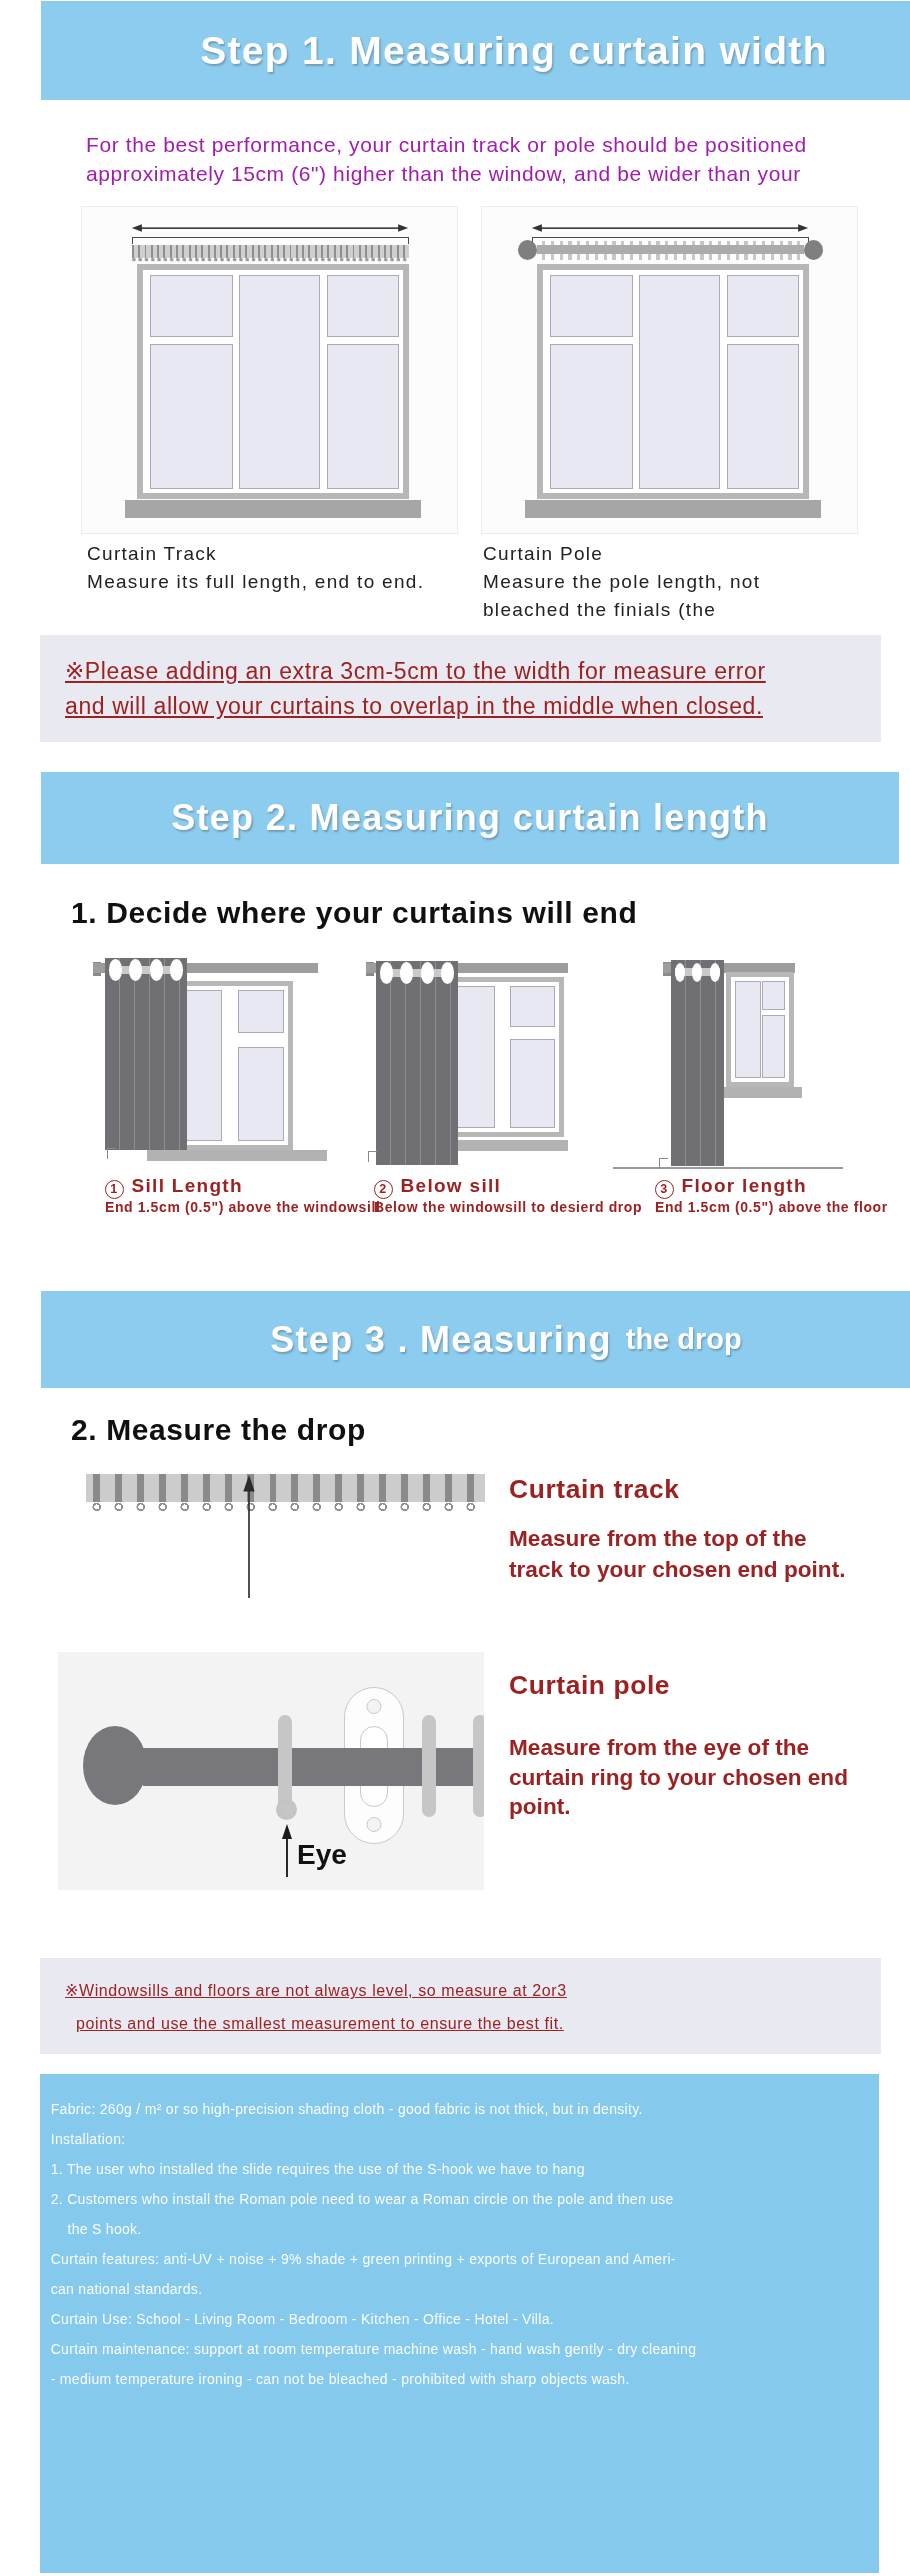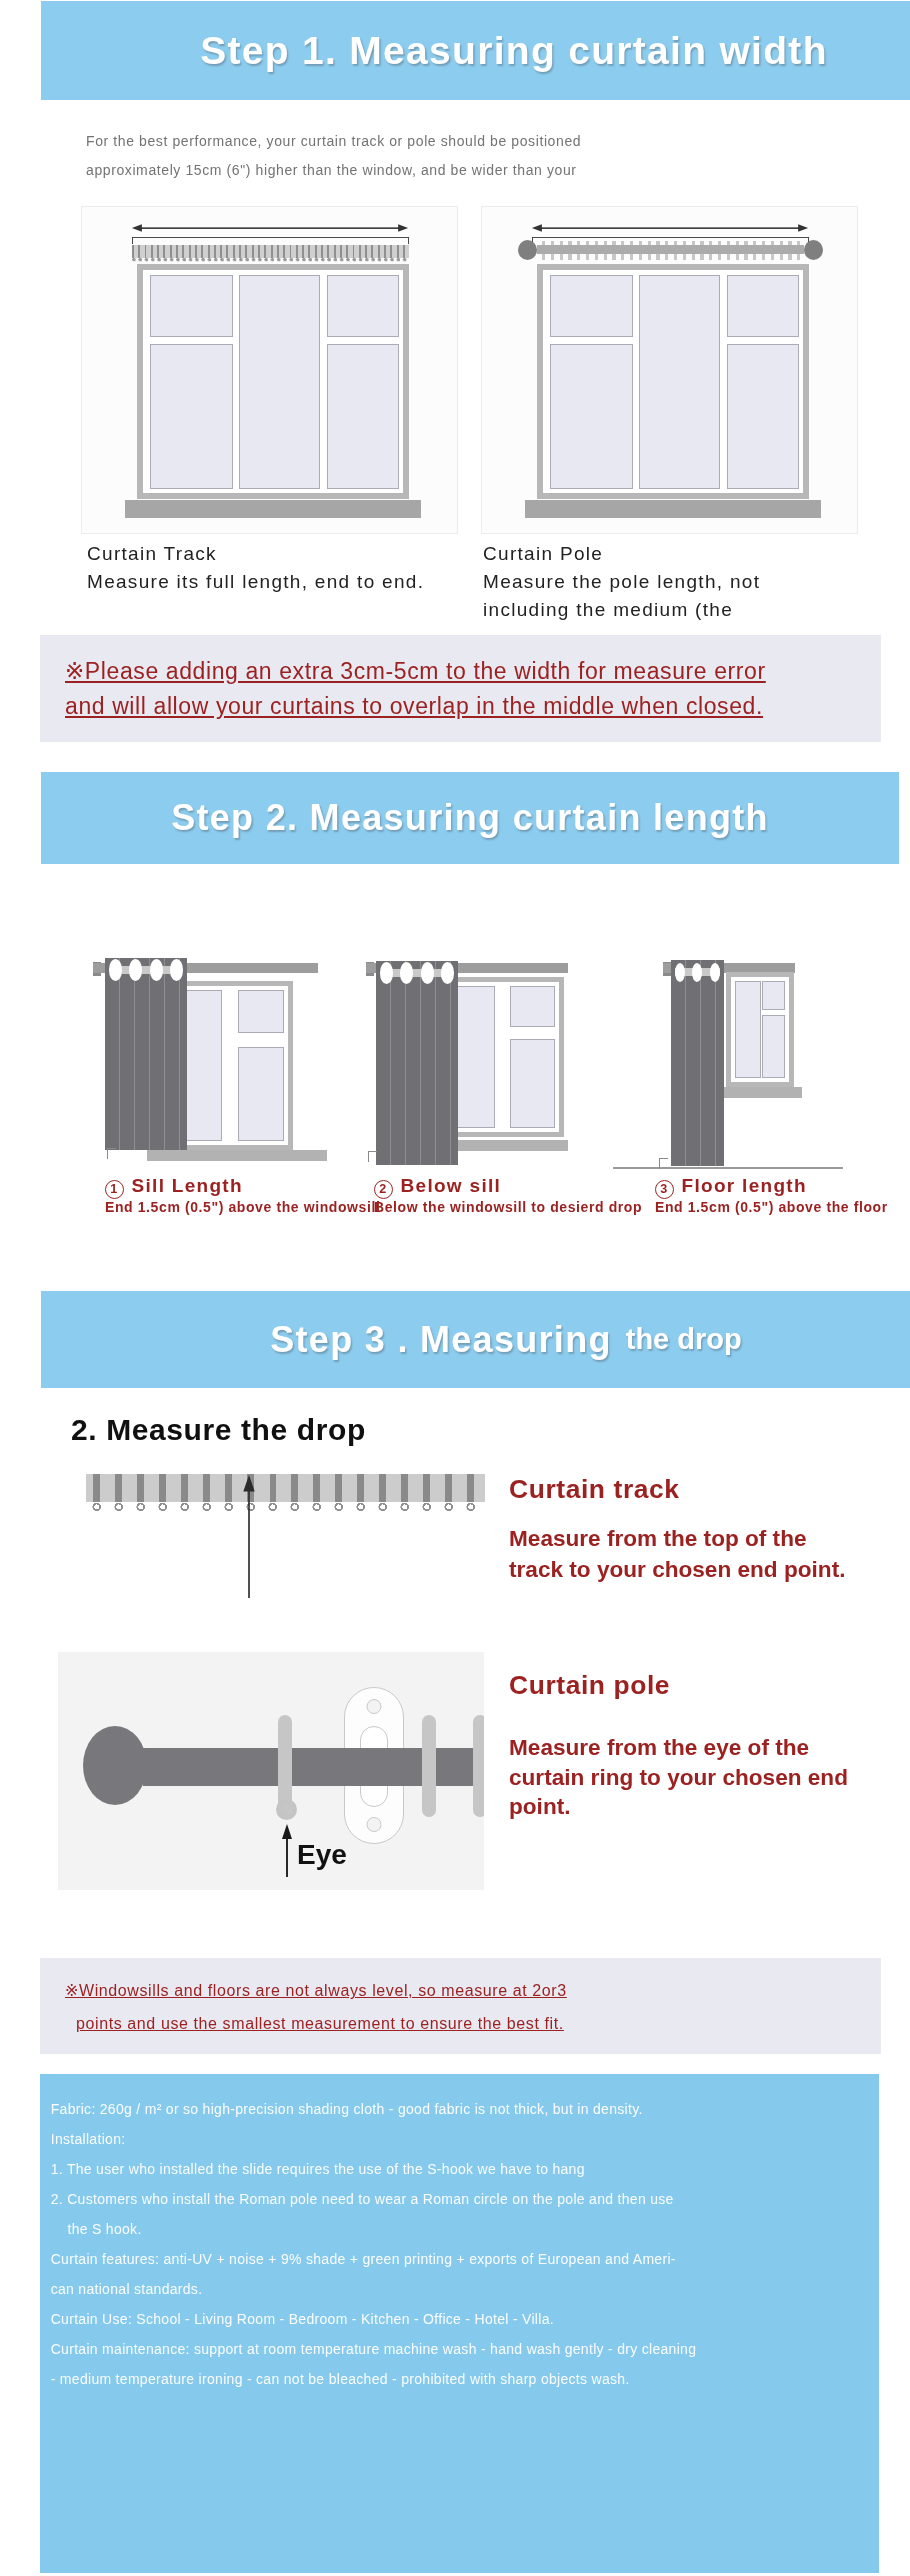--- a/index.html
+++ b/index.html
@@ -9,21 +9,21 @@
   
   .banner{position:absolute;left:41px;width:858px;background:#8CCDEF;color:#fff;
           display:flex;align-items:center;justify-content:center;font-weight:bold;
           letter-spacing:1.3px;text-shadow:1.3px 1.9px 1.9px rgba(90,110,125,.5);white-space:nowrap;}
   #banner1{top:1.3px;height:99px;font-size:39px;padding-left:44px;}
   #banner2{top:772px;height:92px;font-size:36px;}
   #banner3{top:1291px;height:97px;font-size:36px;padding-left:36px;}
   #banner3 .sub{font-size:29px;letter-spacing:0;margin-left:14px;}
 
   
-  .intro-line{position:absolute;left:86px;font-size:14px;color:#737373;letter-spacing:0.6px;white-space:nowrap;}
+  .intro-line{position:absolute;left:86px;font-size:21px;color:#a21caf;letter-spacing:0.6px;white-space:nowrap;}
   .figlabel{position:absolute;font-size:19px;color:#222;letter-spacing:1.3px;white-space:nowrap;}
   .heading{position:absolute;left:71px;font-size:30px;font-weight:bold;color:#101010;
            letter-spacing:0.6px;white-space:nowrap;}
 
   
   .note{position:absolute;left:40px;width:841px;background:#E9E9F2;color:#9C2222;}
   .note .nline{margin-left:25px;font-size:23px;letter-spacing:0.6px;line-height:35px;white-space:nowrap;text-decoration:underline;}
   #note1{top:635px;height:107px;padding-top:19px;box-sizing:border-box;}
   #note2{top:1958px;height:96px;padding-top:16.4px;box-sizing:border-box;}
   #note2 .nline{font-size:16px;line-height:33px;}
@@ -161,31 +161,32 @@
         <div class="pane" style="left:184px;top:74px;width:70px;height:143px;"></div>
       </div>
     </div>
     <div class="sill1"></div>
   </div>
 
   <div class="figlabel" style="left:87px;top:543px;">Curtain Track</div>
   <div class="figlabel" style="left:87px;top:571px;">Measure its full length, end to end.</div>
   <div class="figlabel" style="left:483px;top:543px;">Curtain Pole</div>
   <div class="figlabel" style="left:483px;top:571px;">Measure the pole length, not</div>
-  <div class="figlabel" style="left:483px;top:599px;">including the medium (the</div>
+  <div class="figlabel" style="left:483px;top:599px;">bleached the finials (the</div>
 
   <div id="note1" class="note">
     <div class="nline">※Please adding an extra 3cm-5cm to the width for measure error</div>
     <div class="nline">and will allow your curtains to overlap in the middle when closed.</div>
   </div>
 
   <div id="banner2" class="banner">
     <span>Step 2. Measuring curtain length</span>
   </div>
 
+  <div class="heading" style="top:896px;">1. Decide where your curtains will end</div>
 
   <div class="rodcap" style="left:93px;"></div>
   <div class="rod" style="left:93px;width:225px;"></div>
   <div class="win2" style="left:160px;top:981px;width:133px;height:169px;">
     <div class="win-inner">
       <div class="pane p-left"></div>
       <div class="pane p-rtop"></div>
       <div class="pane p-rbot"></div>
     </div>
   </div>

